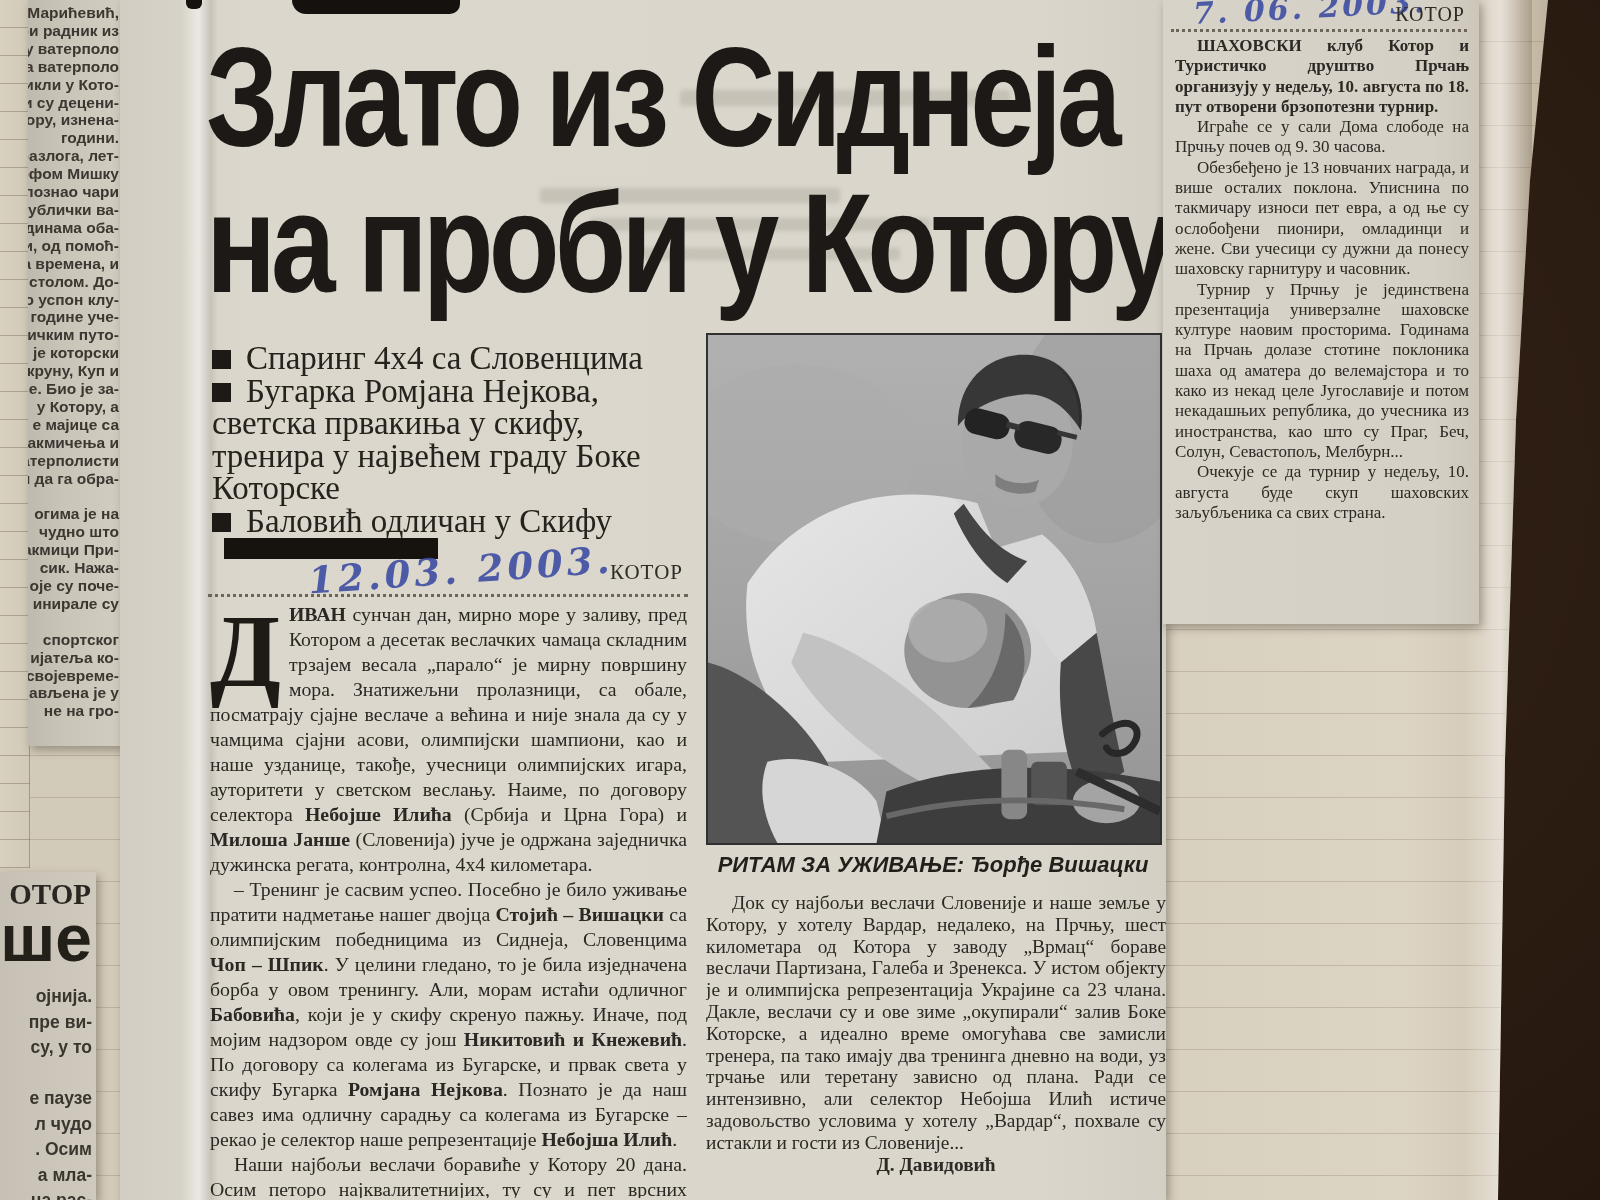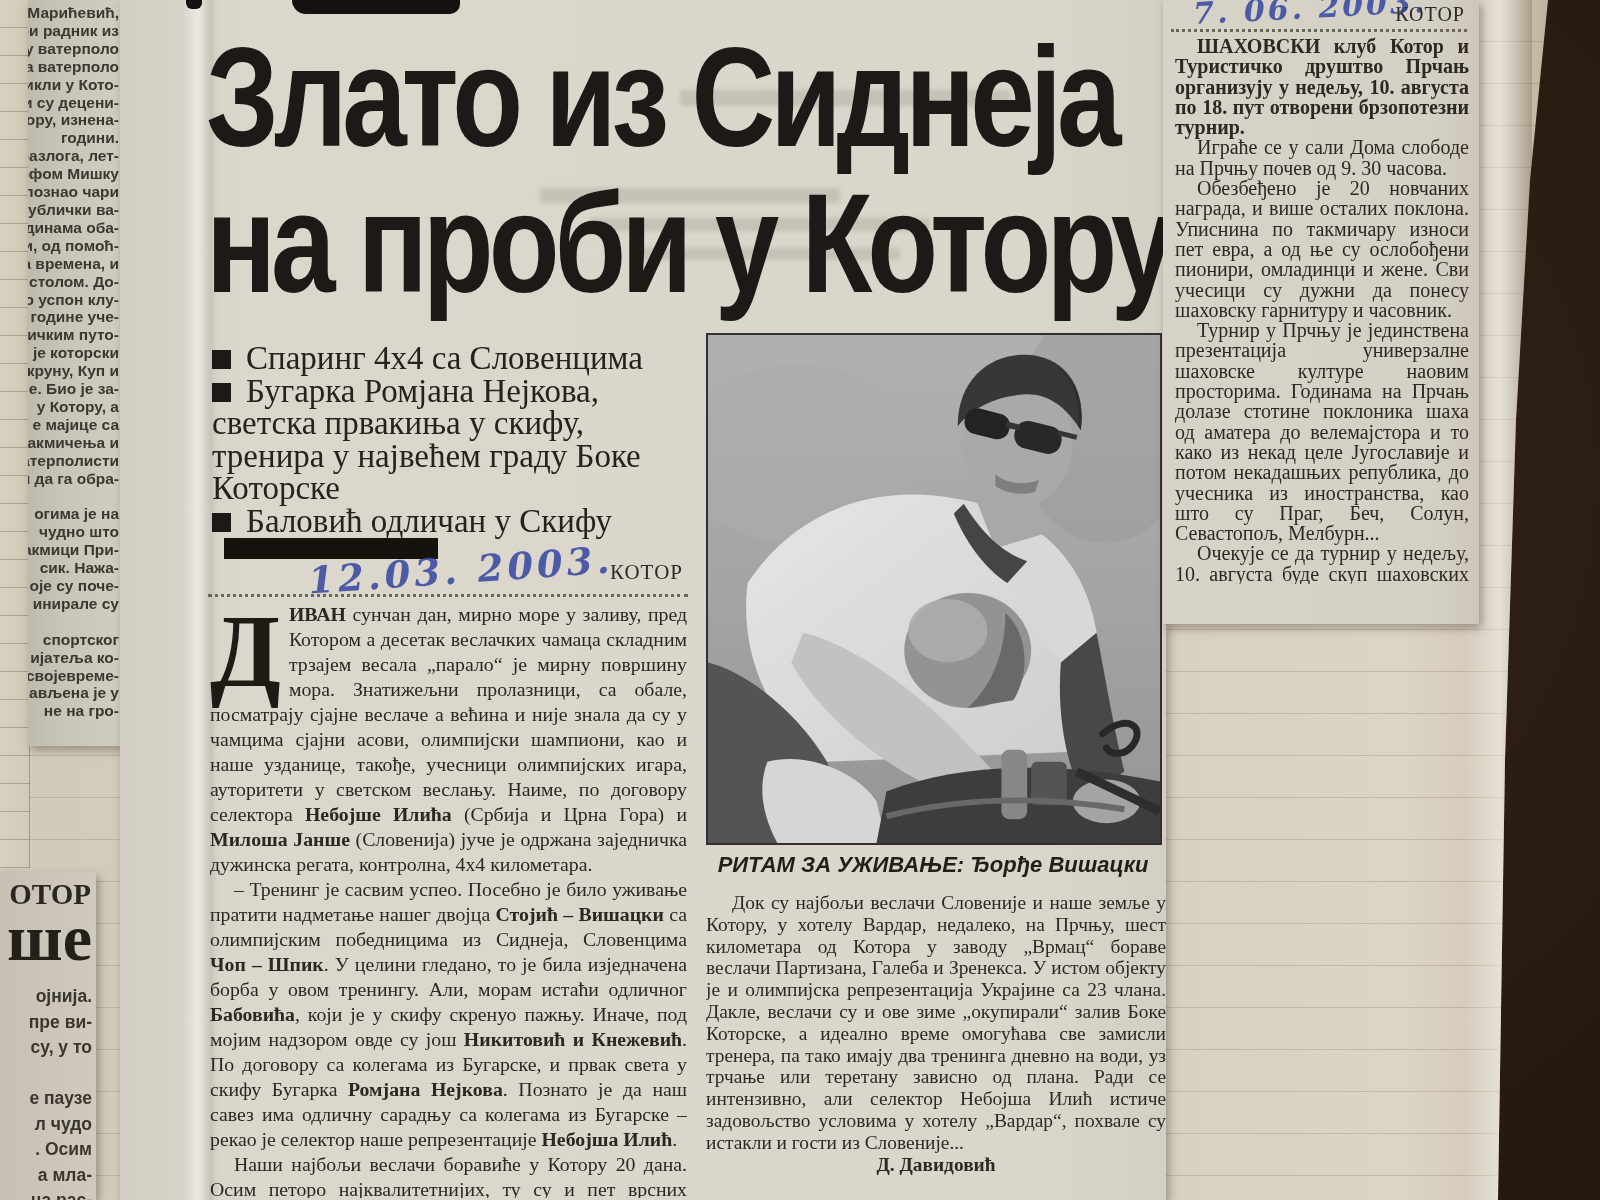--- a/index.html
+++ b/index.html
@@ -73,30 +73,30 @@
     font-size:19.4px;line-height:21.8px;text-align:justify;color:#2d2925;}
   #center-col p{margin:0;text-indent:26px;}
   #center-sign{text-align:center;font-weight:bold;margin-top:2px;text-indent:0 !important;}
   
   #right-clip{left:1163px;top:0;width:316px;height:624px;overflow:hidden;
     background:linear-gradient(90deg,#d8d3c8 0%, #d5d0c5 85%, #cdc7ba 100%);}
   #hand-date-right{left:30px;top:-10px;font-size:30px;transform:rotate(-3deg);letter-spacing:3px;}
   #kotor-right{right:14px;top:3px;width:90px;text-align:right;font-size:20px;}
   #dot-right{left:8px;top:29px;width:296px;}
   #right-col{position:absolute;left:12px;top:36px;width:294px;height:548px;overflow:hidden;
-    font-size:20px;line-height:20.3px;text-align:justify;color:#2c2824;}
+    font-size:17px;line-height:20.3px;text-align:justify;color:#2c2824;}
   #right-col p{margin:0;text-indent:22px;}
   #right-col p.intro{font-weight:bold;}
   
   #bl-frag{left:0;top:872px;width:96px;height:328px;overflow:hidden;
     background:linear-gradient(90deg,#c6c1b4,#cfcabd);}
   #bl-otor{position:absolute;right:5px;top:6px;font-size:29px;font-weight:bold;color:#2a2621;
     font-family:"Liberation Serif",serif;white-space:nowrap;}
   #bl-she{position:absolute;right:4px;top:36px;font-size:66px;line-height:60px;font-weight:bold;
-    font-family:Liberation Serif, serif;color:#23201a;}
+    font-family:Liberation Sans, sans-serif;color:#23201a;}
   #bl-lines{position:absolute;right:4px;top:112px;width:300px;text-align:right;white-space:pre-line;
     font-family:"Liberation Sans",sans-serif;font-weight:bold;font-size:17.5px;line-height:25.5px;color:#3a352e;}
 </style>
 </head>
 <body>
 
 <div id="stage">
 
   <div id="ledger">
     <div class="edge-curl"></div>
@@ -240,21 +240,21 @@
     </div>
   </div>
 
   <div class="clip" id="right-clip">
     <div class="handwrite" id="hand-date-right">7. 06. 2003.</div>
     <div class="kotor-label" id="kotor-right">КОТОР</div>
     <div class="dotline" id="dot-right"></div>
     <div id="right-col">
       <p class="intro">ШАХОВСКИ клуб Котор и Туристичко друштво Прчањ организују у недељу, 10. августа по 18. пут отворени брзопотезни турнир.</p>
       <p>Играће се у сали Дома слободе на Прчњу почев од 9. 30 часова.</p>
-      <p>Обезбеђено је 20 новчаних награда, и више осталих поклона. Уписнина по такмичару износи пет евра, а од ње су ослобођени пионири, омладинци и жене. Сви учесици су дужни да понесу шаховску гарнитуру и часовник.</p>
+      <p>Обезбеђено је 13 новчаних награда, и више осталих поклона. Уписнина по такмичару износи пет евра, а од ње су ослобођени пионири, омладинци и жене. Сви учесици су дужни да понесу шаховску гарнитуру и часовник.</p>
       <p>Турнир у Прчњу је јединствена презентација универзалне шаховске културе наовим просторима. Годинама на Прчањ долазе стотине поклоника шаха од аматера до велемајстора и то како из некад целе Југославије и потом некадашњих република, до учесника из иностранства, као што су Праг, Беч, Солун, Севастопољ, Мелбурн...</p>
       <p>Очекује се да турнир у недељу, 10. августа буде скуп шаховских заљубљеника са свих страна.</p>
 
     </div>
   </div>
 
   <div class="clip" id="bl-frag">
     <div id="bl-otor">ОТОР</div>
     <div id="bl-she">ше</div>
     <div id="bl-lines">ојнија.

